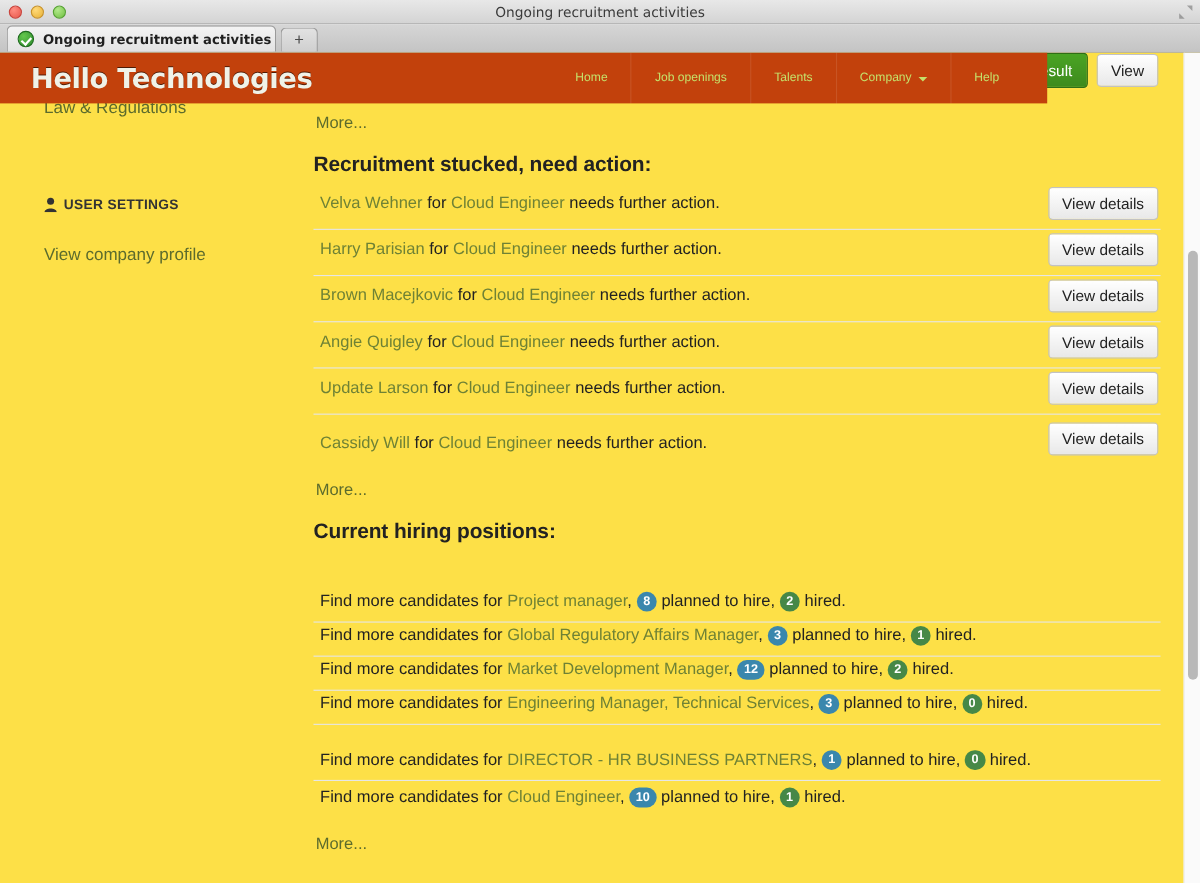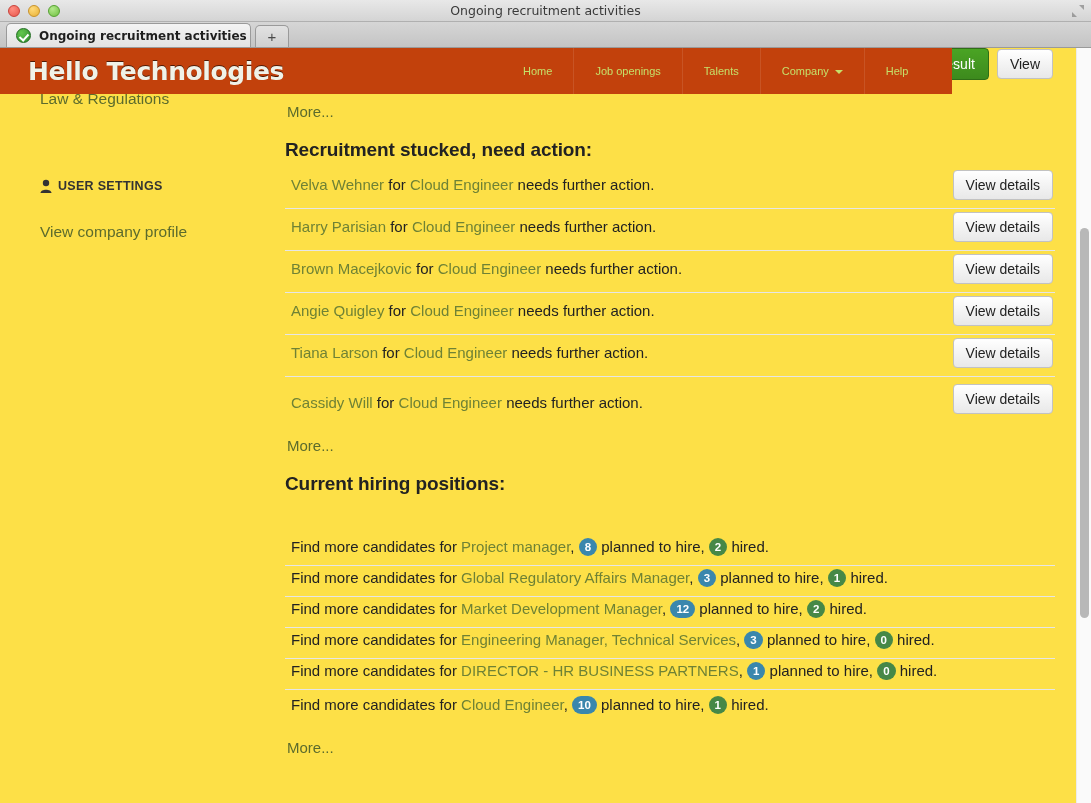--- a/index.html
+++ b/index.html
@@ -275,21 +275,21 @@
             <div class="row-text">
               <a class="lnk" href="#">Angie Quigley</a>
               <span>for</span>
               <a class="lnk" href="#">Cloud Engineer</a>
               <span>needs further action.</span>
             </div>
             <button class="btn">View details</button>
           </div>
           <div class="row">
             <div class="row-text">
-              <a class="lnk" href="#">Tiana Larson</a>
+              <a class="lnk" href="#">Update Larson</a>
               <span>for</span>
               <a class="lnk" href="#">Cloud Engineer</a>
               <span>needs further action.</span>
             </div>
             <button class="btn">View details</button>
           </div>
           <div class="row">
             <div class="row-text">
               <a class="lnk" href="#">Cassidy Will</a>
               <span>for</span>
@@ -338,21 +338,21 @@
           <div class="row" style="min-height:31px;">
             <div class="row-text">
               <span>Find more candidates for</span>
               <a class="lnk" href="#">Engineering Manager, Technical Services</a><span>,</span>
               <span class="badge badge-blue">3</span>
               <span>planned to hire,</span>
               <span class="badge badge-green">0</span>
               <span>hired.</span>
             </div>
           </div>
-          <div class="row" style="min-height:31px;">
+          <div class="row" style="min-height:31px;margin-top:20px;">
             <div class="row-text">
               <span>Find more candidates for</span>
               <a class="lnk" href="#">DIRECTOR - HR BUSINESS PARTNERS</a><span>,</span>
               <span class="badge badge-blue">1</span>
               <span>planned to hire,</span>
               <span class="badge badge-green">0</span>
               <span>hired.</span>
             </div>
           </div>
           <div class="row" style="min-height:31px;">

